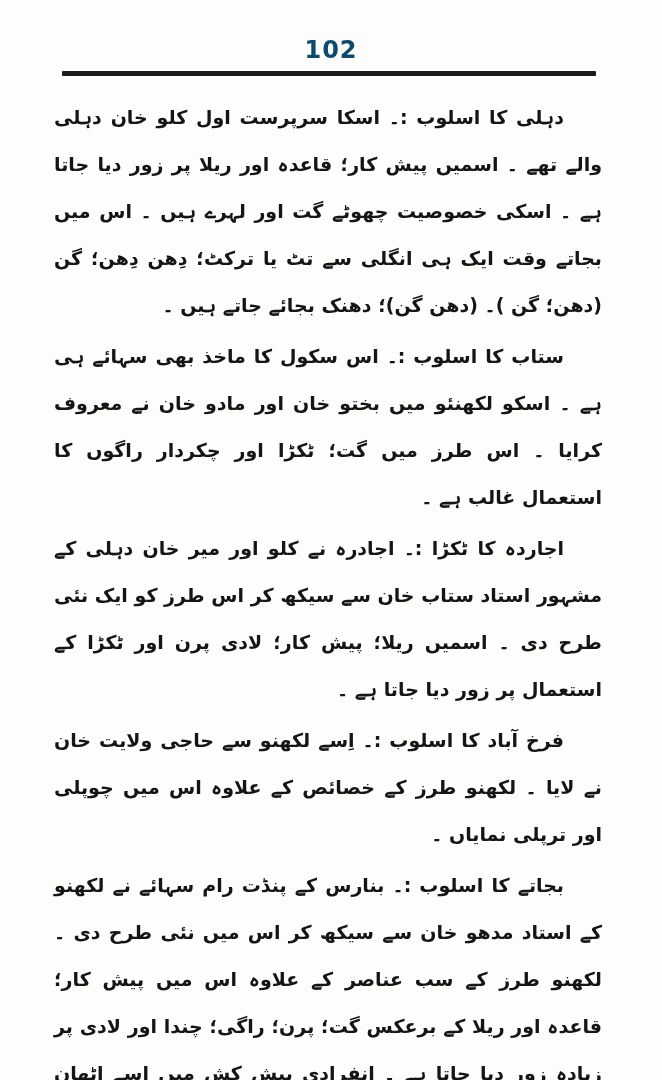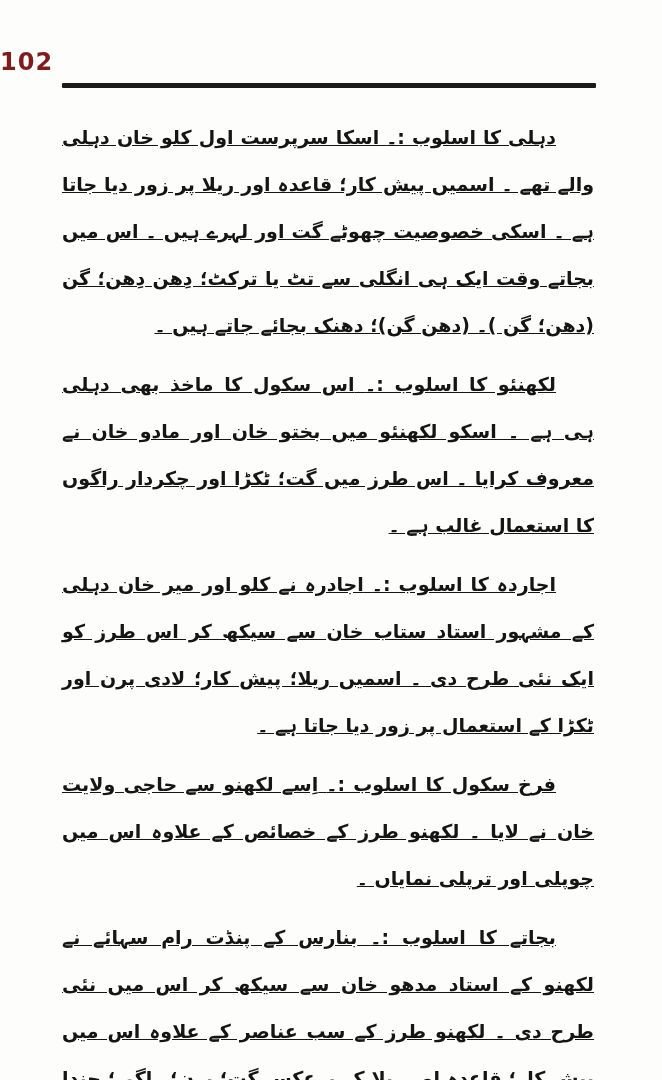--- a/index.html
+++ b/index.html
@@ -11,70 +11,69 @@
     position: relative;
     width: 662px;
     height: 1080px;
     margin: 0 auto;
     background: #fdfdfc;
     overflow: hidden;
     font-family: "DejaVu Sans", sans-serif;
     color: #141414;
   }
   .page-number {
-    padding-top: 48px;
-    text-align: left;
+    padding-top: 36px;
+    text-align: center;
     font-size: 24px;
     font-weight: bold;
     letter-spacing: 1px;
-    color: #7f1d1d;
+    color: #0c4a6e;
     font-family: "DejaVu Sans", sans-serif;
   }
   .header-rule {
     width: 534px;
     height: 5px;
     background: #1b1b1b;
     margin: 7px auto 0 62px;
     border-radius: 1px;
   }
   .content {
     direction: rtl;
     unicode-bidi: embed;
     text-align: justify;
     padding: 14px 56px 0 50px;
     font-size: 19px;
     line-height: 47px;
     font-weight: bold;
     color: #151515;
   }
   .content p {
-    margin: 12px;
+    margin: 4px;
     text-indent: 38px; 
-    text-decoration: underline;
   }
   .style-heading {
     font-weight: bold;
     white-space: nowrap;
   }
 </style>
 </head>
 <body>
 
 <div class="page">
 
   <div class="page-number">102</div>
 
   <div class="header-rule"></div>
 
   <div class="content">
 
     <p><span class="style-heading">دہلی کا اسلوب :۔</span> <span>اسکا سرپرست اول کلو خان دہلی والے تھے ۔ اسمیں پیش کار؛ قاعدہ اور ریلا پر زور دیا جاتا ہے ۔ اسکی خصوصیت چھوٹے گت اور لہرے ہیں ۔ اس میں بجاتے وقت ایک ہی انگلی سے تٹ یا ترکٹ؛ دِھن دِھن؛ گن (دھن؛ گن )۔ (دھن گن)؛ دھنک بجائے جاتے ہیں ۔</span></p>
 
-    <p><span class="style-heading">لکھنئو کا اسلوب :۔</span> <span>اس سکول کا ماخذ بھی دہلی ہی ہے ۔ اسکو لکھنئو میں بختو خان اور مادو خان نے معروف کرایا ۔ اس طرز میں گت؛ ٹکڑا اور چکردار راگوں کا استعمال غالب ہے ۔</span></p>
+    <p><span class="style-heading">ستاب کا اسلوب :۔</span> <span>اس سکول کا ماخذ بھی سہائے ہی ہے ۔ اسکو لکھنئو میں بختو خان اور مادو خان نے معروف کرایا ۔ اس طرز میں گت؛ ٹکڑا اور چکردار راگوں کا استعمال غالب ہے ۔</span></p>
 
-    <p><span class="style-heading">اجاردہ کا اسلوب :۔</span> <span>اجادرہ نے کلو اور میر خان دہلی کے مشہور استاد ستاب خان سے سیکھ کر اس طرز کو ایک نئی طرح دی ۔ اسمیں ریلا؛ پیش کار؛ لادی پرن اور ٹکڑا کے استعمال پر زور دیا جاتا ہے ۔</span></p>
+    <p><span class="style-heading">اجاردہ کا ٹکڑا :۔</span> <span>اجادرہ نے کلو اور میر خان دہلی کے مشہور استاد ستاب خان سے سیکھ کر اس طرز کو ایک نئی طرح دی ۔ اسمیں ریلا؛ پیش کار؛ لادی پرن اور ٹکڑا کے استعمال پر زور دیا جاتا ہے ۔</span></p>
 
-    <p><span class="style-heading">فرخ سکول کا اسلوب :۔</span> <span>اِسے لکھنو سے حاجی ولایت خان نے لایا ۔ لکھنو طرز کے خصائص کے علاوہ اس میں چوپلی اور ترپلی نمایاں ۔</span></p>
+    <p><span class="style-heading">فرخ آباد کا اسلوب :۔</span> <span>اِسے لکھنو سے حاجی ولایت خان نے لایا ۔ لکھنو طرز کے خصائص کے علاوہ اس میں چوپلی اور ترپلی نمایاں ۔</span></p>
 
     <p><span class="style-heading">بجاتے کا اسلوب :۔</span> <span>بنارس کے پنڈت رام سہائے نے لکھنو کے استاد مدھو خان سے سیکھ کر اس میں نئی طرح دی ۔ لکھنو طرز کے سب عناصر کے علاوہ اس میں پیش کار؛ قاعدہ اور ریلا کے برعکس گت؛ پرن؛ راگی؛ چندا اور لادی پر زیادہ زور دیا جاتا ہے ۔ انفرادی پیش کش میں اسے اٹھان سے پیش کیا جاتا ہے ۔</span></p>
 
   </div>
 </div>
 
 </body></html>

